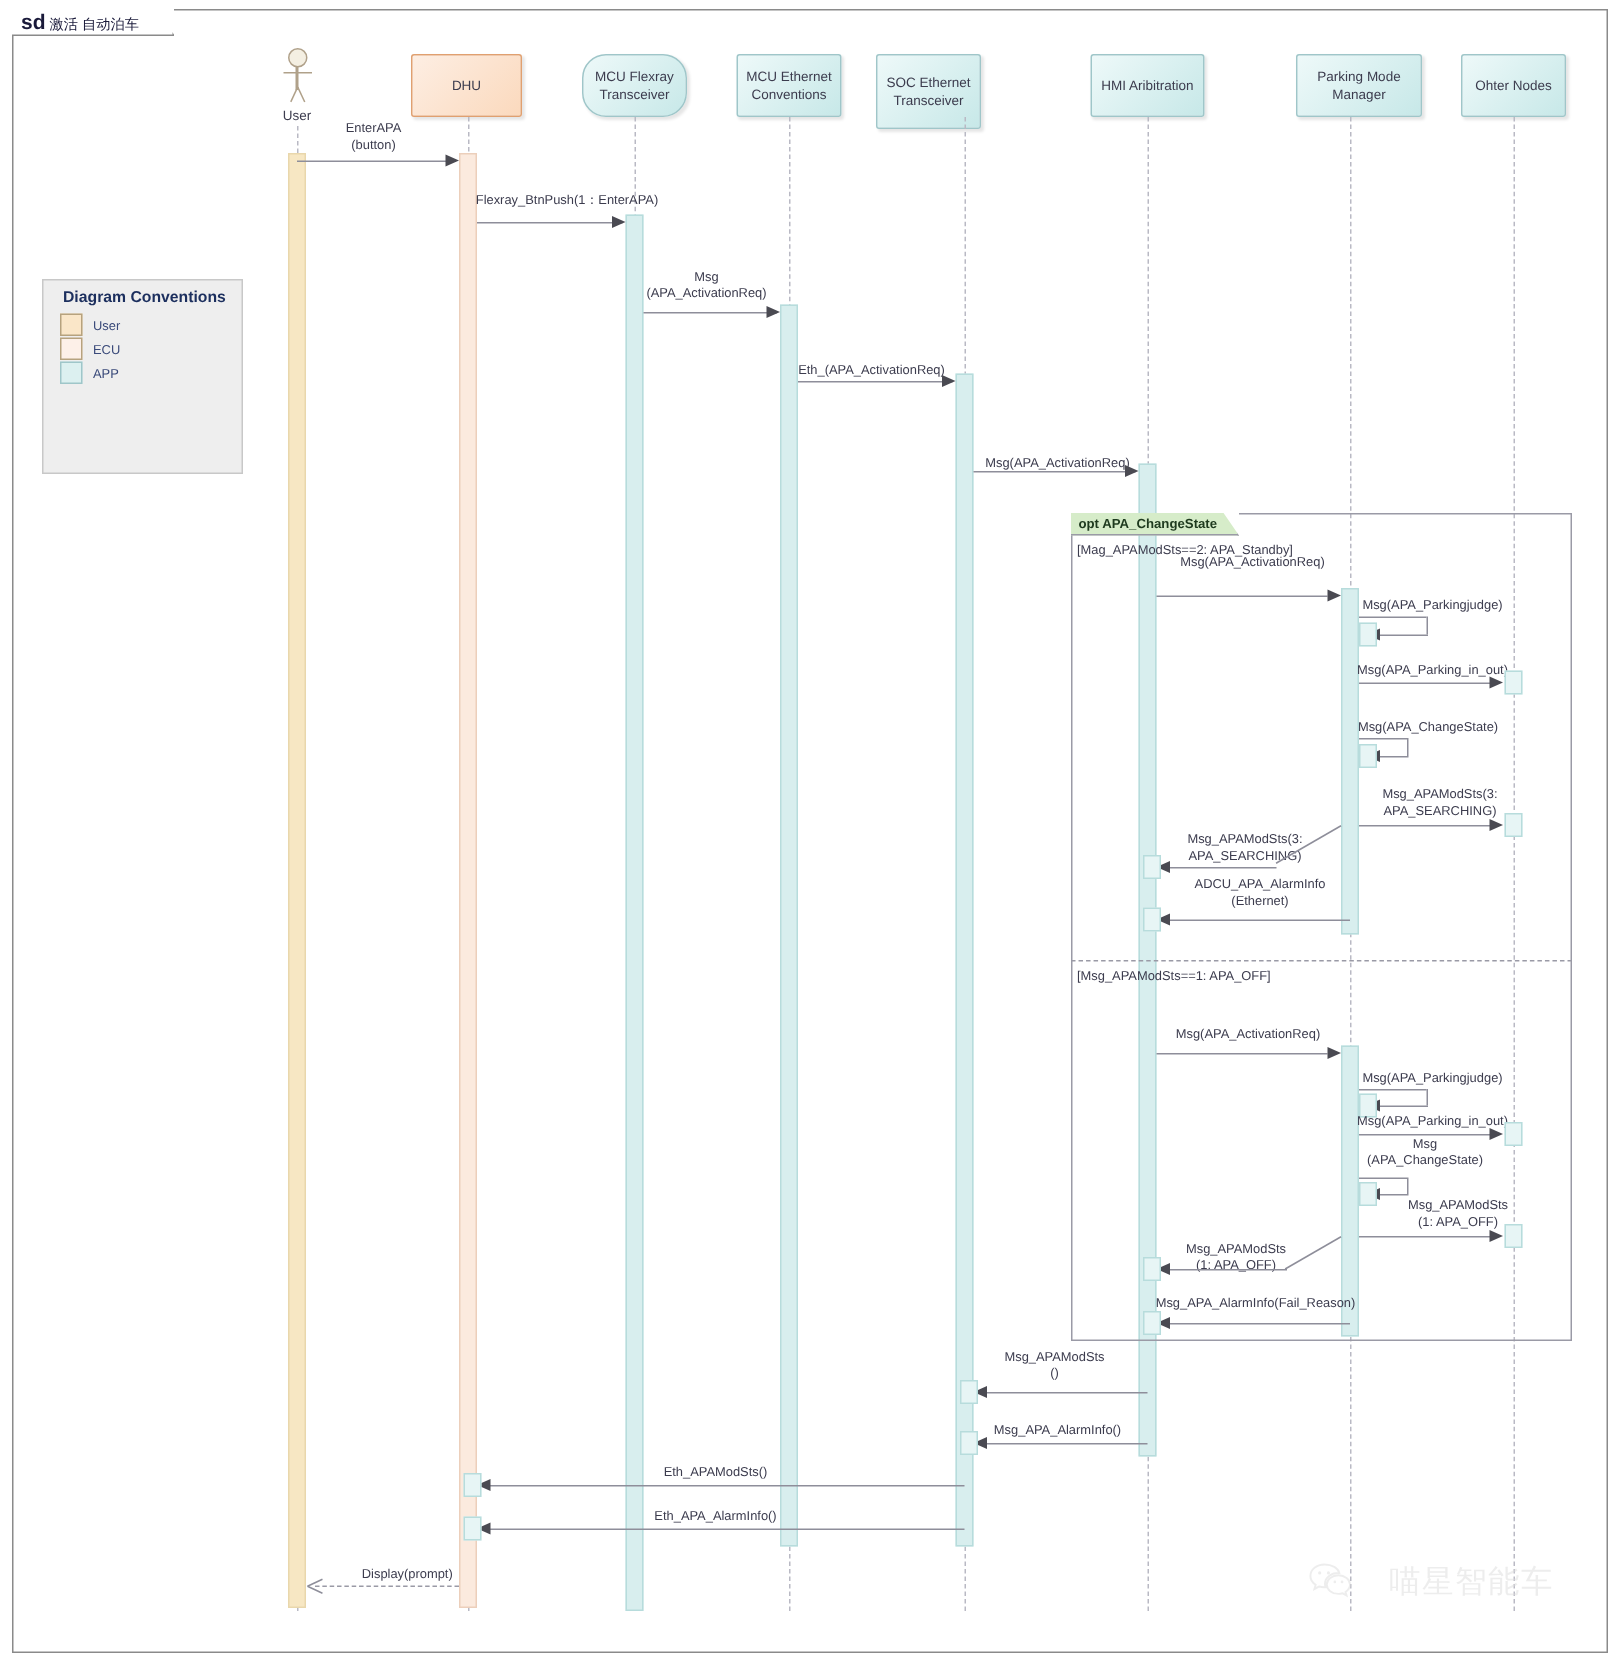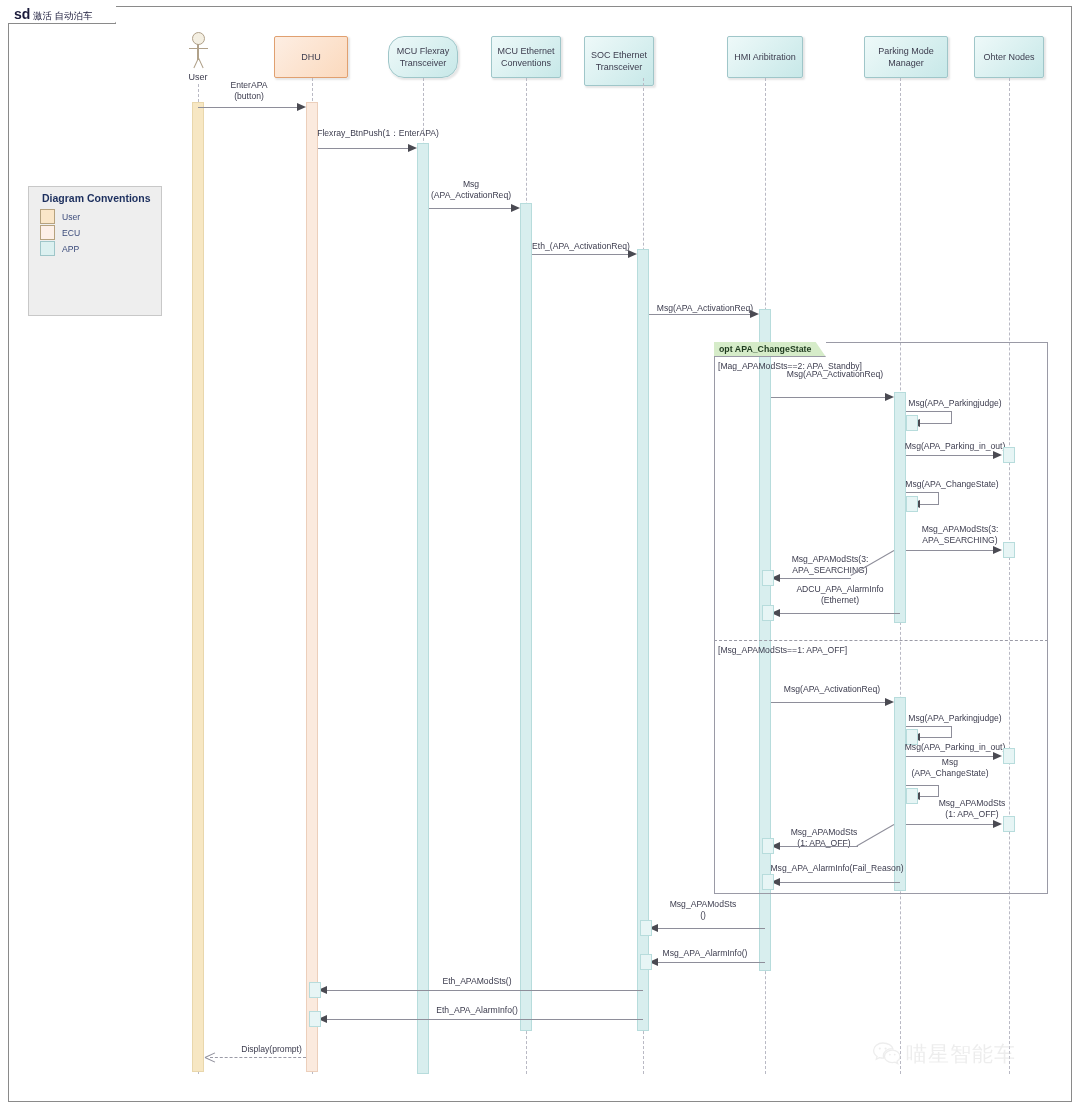--- a/index.html
+++ b/index.html
@@ -68,21 +68,21 @@
   .guard{position:absolute;font-size:8.6px;color:#3c3c4e;white-space:nowrap;}
 
   
   .legend{position:absolute;box-sizing:border-box;border:1px solid #c8c8c8;background:#eeeeee;}
   .legend-title{position:absolute;left:14px;top:12px;font-size:10.5px;font-weight:bold;color:#1c2f5e;white-space:nowrap;}
   .legend-row{position:absolute;left:14px;display:flex;align-items:center;gap:7px;}
   .legend-sw{width:15px;height:15px;box-sizing:border-box;border:1px solid #b6a27e;}
   .legend-tx{font-size:8.6px;color:#3a4a7a;}
 
   
-  .wm{position:absolute;display:flex;align-items:center;gap:4px;opacity:.5;}
+  .wm{position:absolute;display:flex;align-items:center;gap:24px;opacity:.5;}
   .wm-tx{font-size:21px;color:#dcdcdc;letter-spacing:1px;font-family:"DejaVu Sans",sans-serif;}
 </style>
 </head>
 <body>
 
 <div id="canvas">
 
   <div class="frame"></div>
   <div class="frame-tab">
     <span class="kw">sd</span>

